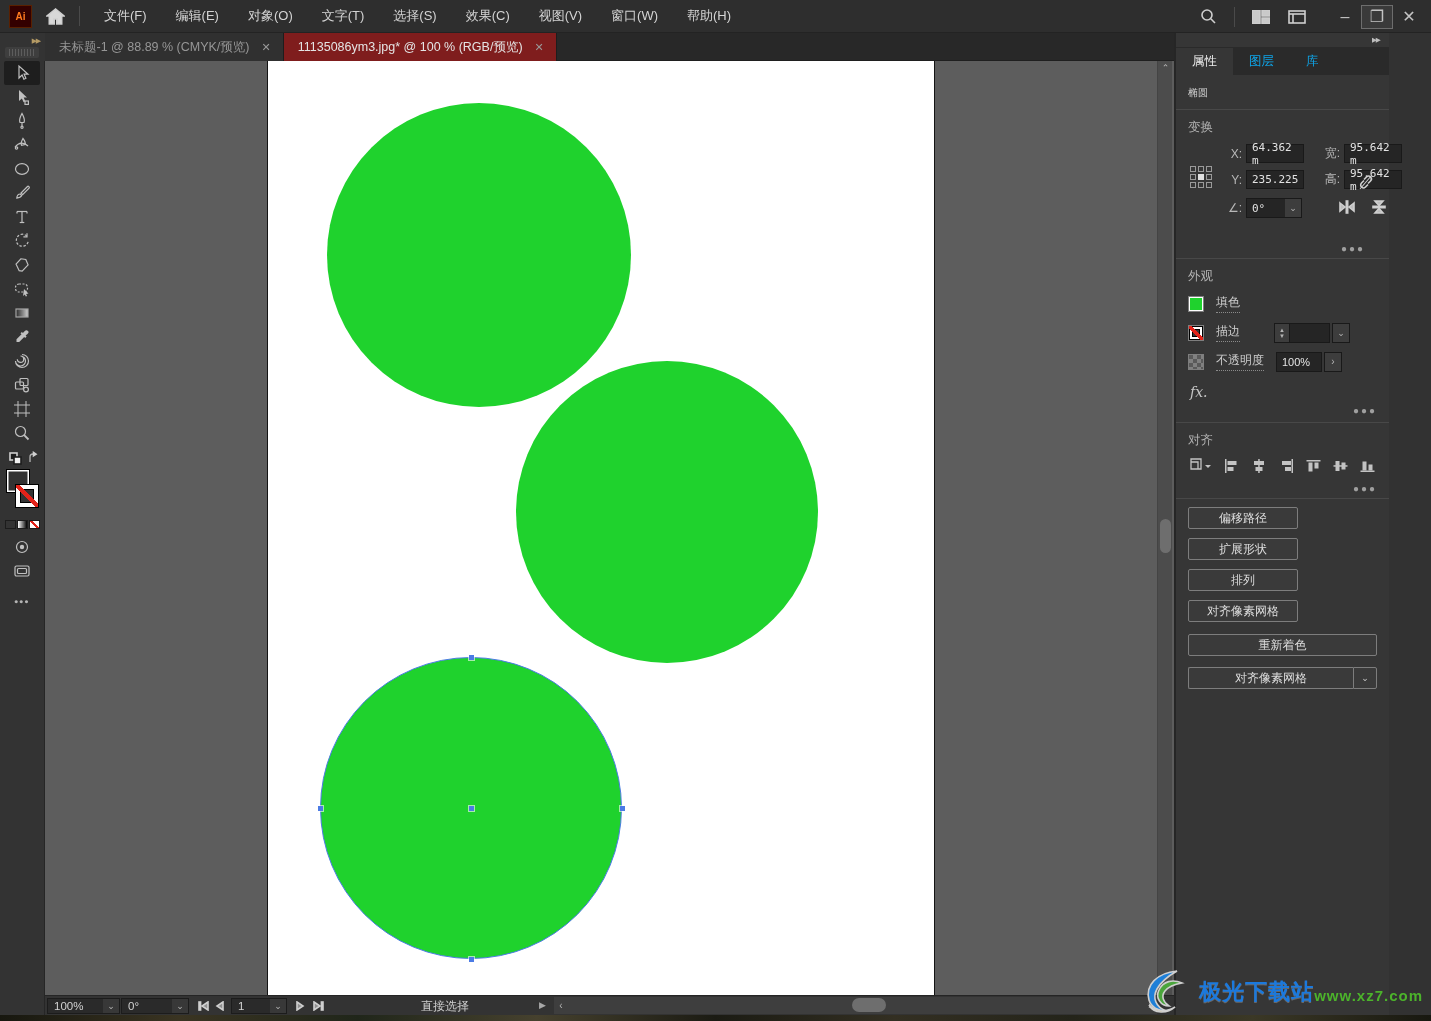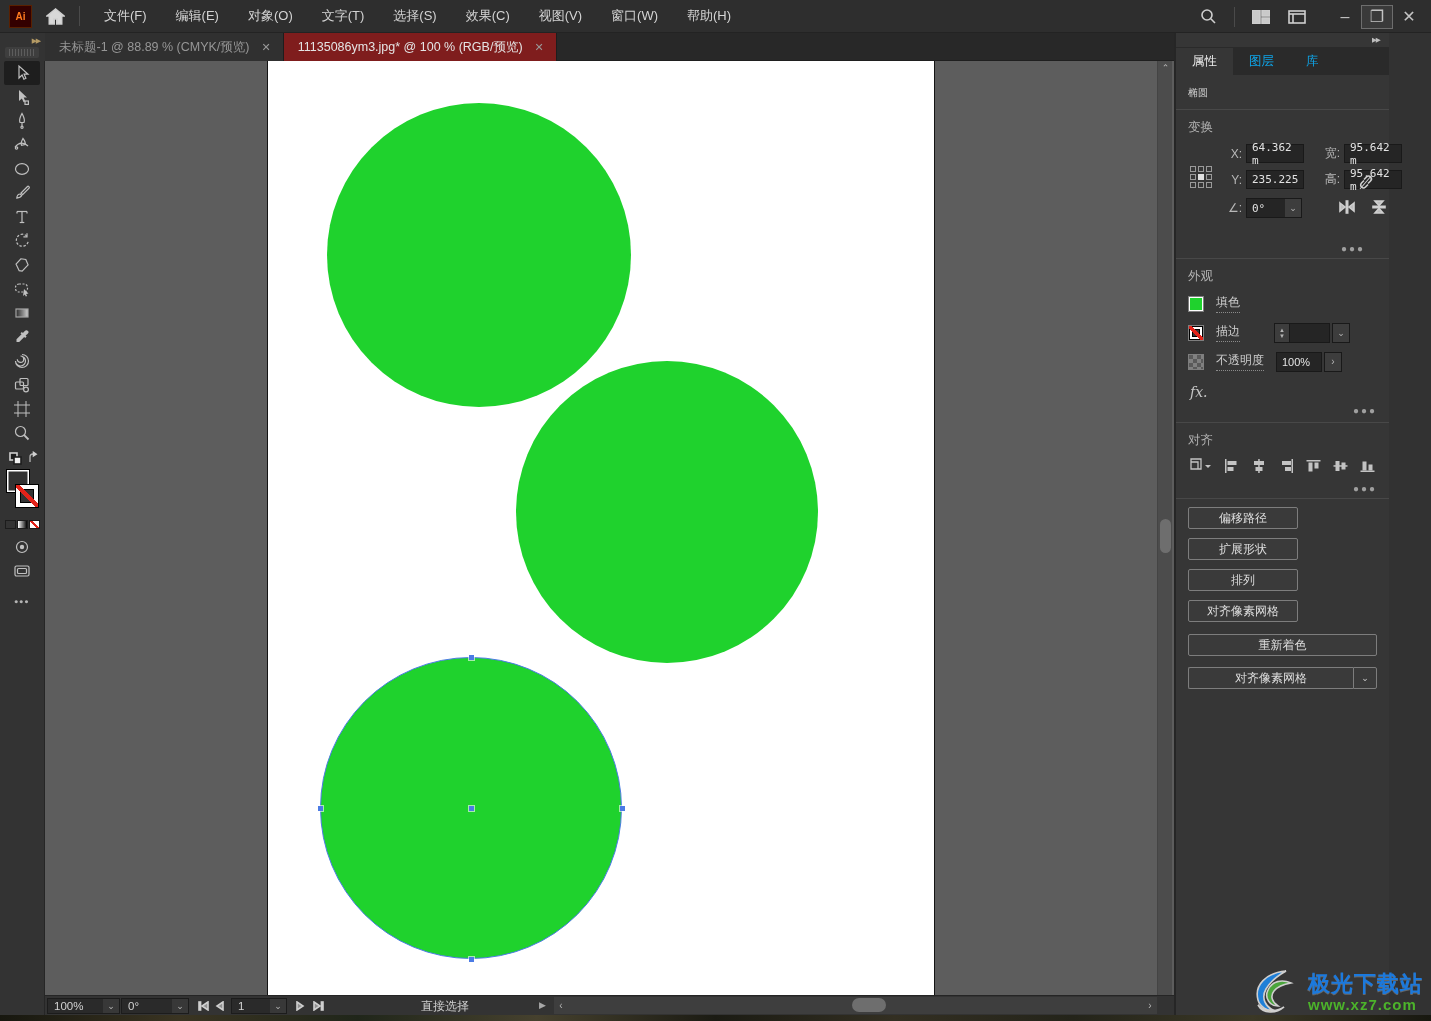--- a/index.html
+++ b/index.html
@@ -156,21 +156,21 @@
   #hscroll { position:absolute; left:509px; top:1px; width:603px; height:17px; background:#3e3e3e; display:flex; align-items:center; }
   #hscroll .arr { width:14px; color:#b5b5b5; font-size:10px; text-align:center; }
   #hscroll .track { position:relative; flex:1; height:100%; }
   #hscroll .thumb { position:absolute; left:284px; top:1px; width:34px; height:14px; background:#6e6e6e; border-radius:7px; }
 
   #bottomstrip { position:absolute; left:0; top:1015px; width:1431px; height:6px;
     background:linear-gradient(90deg,#17170f,#3a3422,#20261a,#46412e,#1b1b13,#332f22,#24241a,#3b3826,#181810); }
 
   
   #watermark { position:absolute; right:8px; bottom:4px; display:flex; align-items:center; z-index:60; }
-  .wm-text { display:flex; flex-direction:column; line-height:1; }
+  .wm-text { display:flex; line-height:1;align-items:flex-end; }
   .wm-name { font-size:22px; font-weight:bold; color:#1b79dd; text-shadow:0 1px 0 rgba(255,255,255,.25); letter-spacing:1px; }
   .wm-url { font-size:15px; font-weight:bold; color:#4cb32b; margin-top:2px; letter-spacing:1px; }
 </style>
 </head>
 <body>
 
 <div id="window">
 
   <div id="titlebar">
     <div class="ai-logo">Ai</div>

